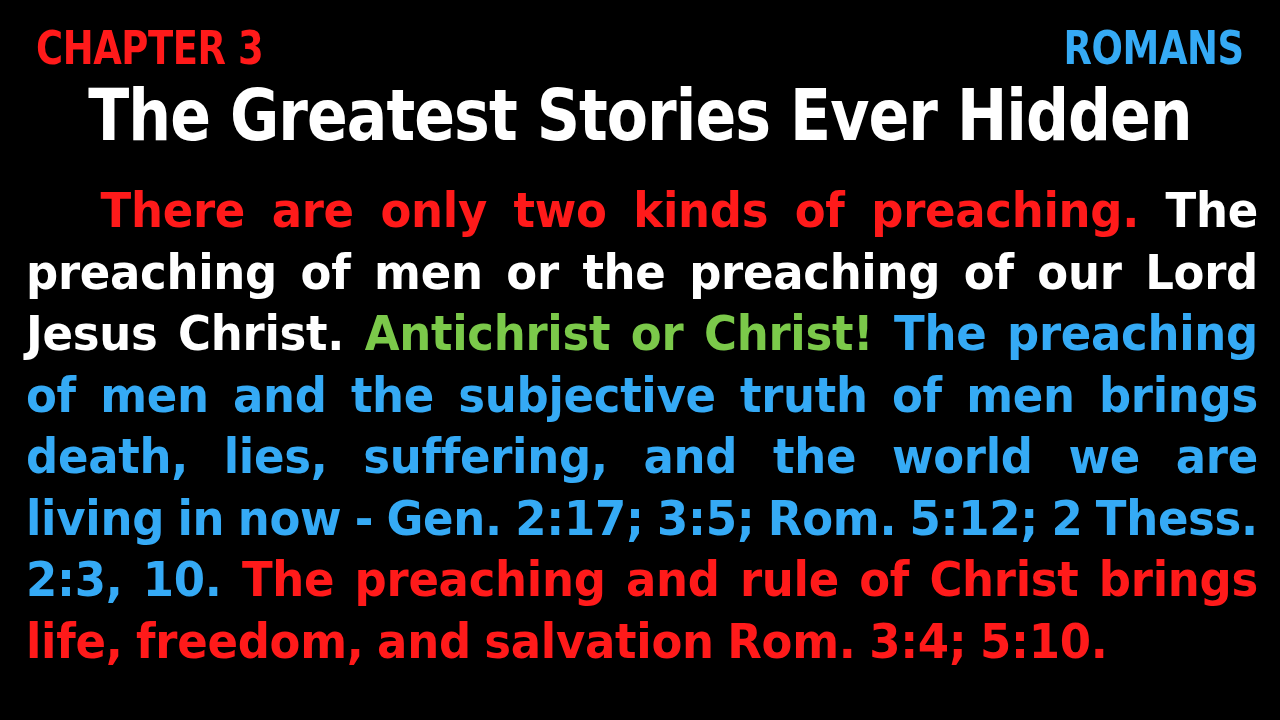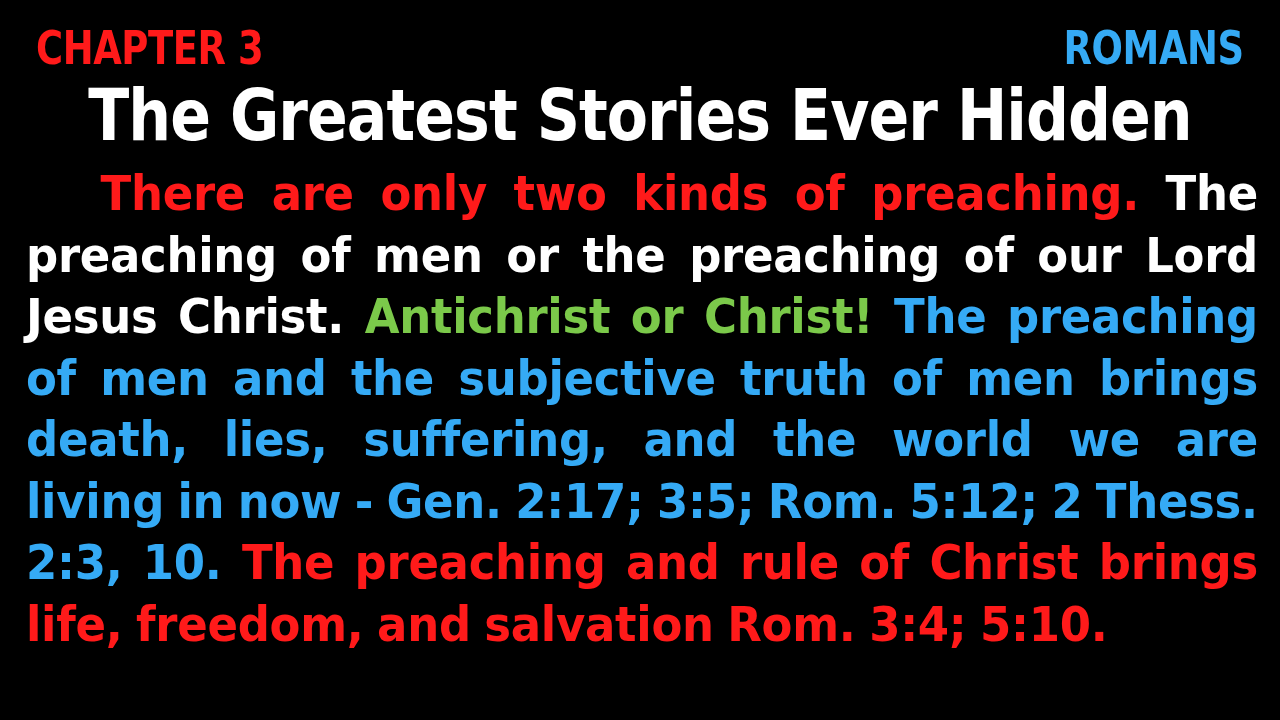--- a/index.html
+++ b/index.html
@@ -59,21 +59,21 @@
     line-height: 74px;
     letter-spacing: -1px;
     transform: scaleX(0.97) scaleY(1.14);
     transform-origin: center top;
     white-space: nowrap;
   }
 
   
   #body-block {
     position: absolute;
-    top: 161px;
+    top: 178px;
     left: 26px;
     width: 1232px;
     font-family: "DejaVu Sans", sans-serif;
     font-weight: 700;
     font-size: 45px;
     line-height: 61.5px;
     letter-spacing: -0.3px;
   }
   .body-line {
     display: flex;

